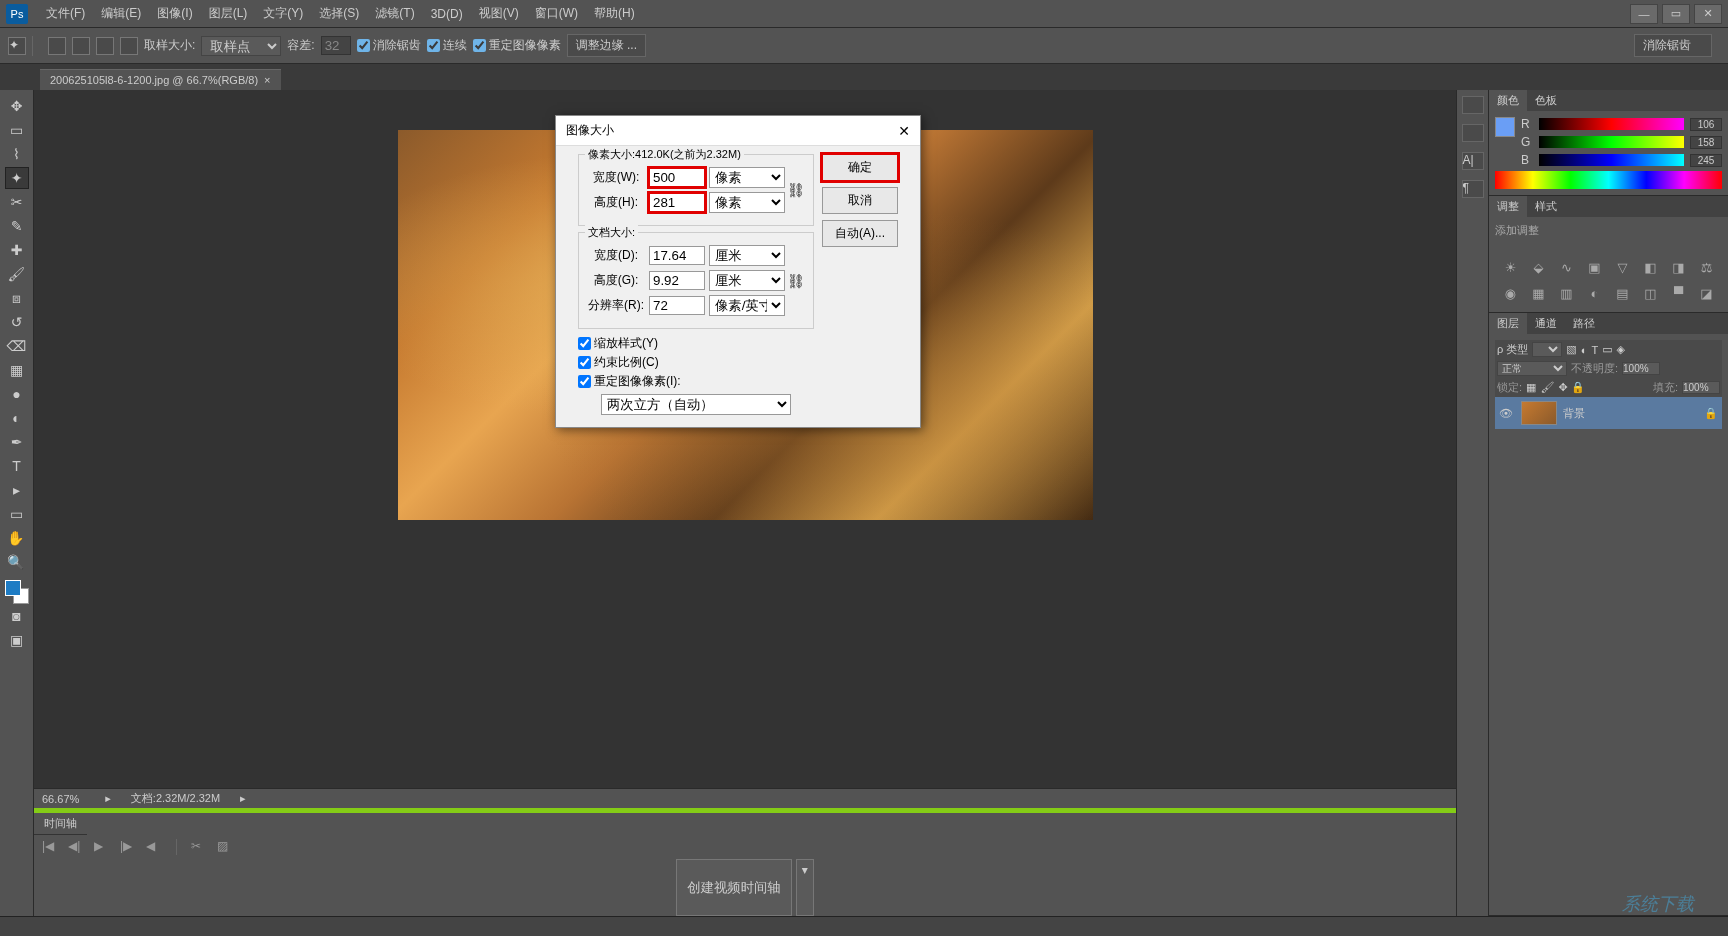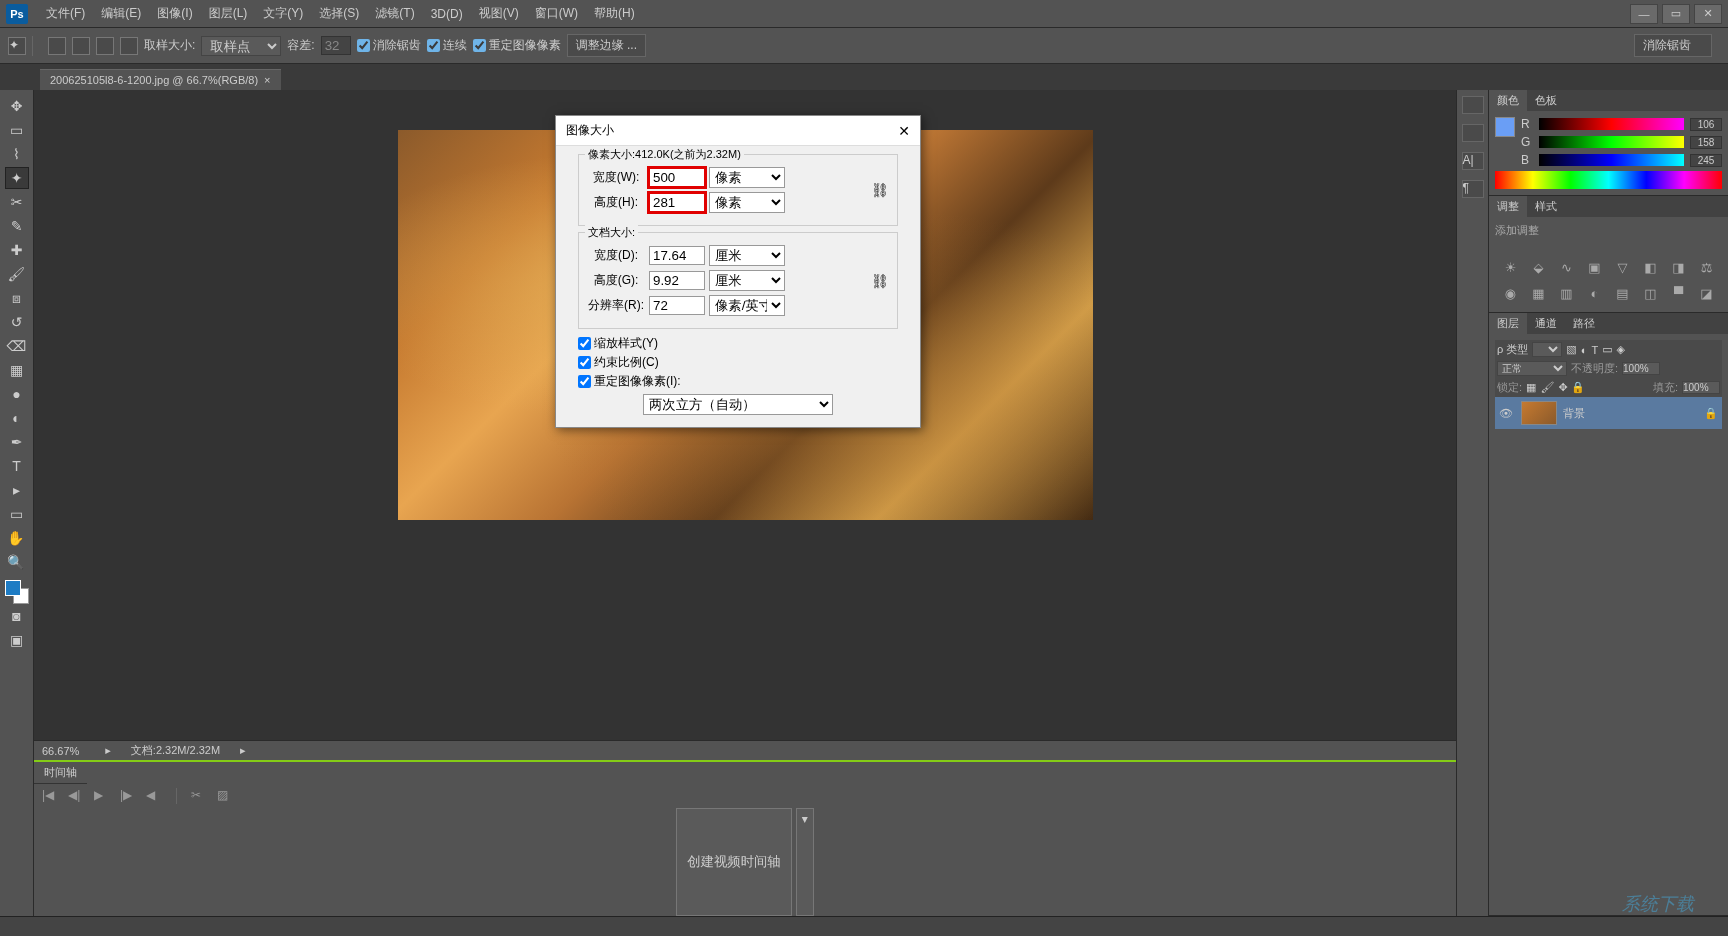--- a/index.html
+++ b/index.html
@@ -1,20 +1,20 @@
 <!DOCTYPE html>
 <html><head>
 <meta charset="utf-8">
 <style>
 * { box-sizing: border-box; margin: 0; padding: 0; font-family: "Microsoft YaHei", sans-serif; }
 body { background: #535353; color: #ccc; font-size: 12px; width: 1728px; height: 936px; overflow: hidden; position: relative; }
 
 
 .titlebar { height: 28px; background: #535353; border-bottom: 1px solid #2a2a2a; display: flex; align-items: center; padding: 0 6px; }
-.ps-logo { width: 22px; height: 20px; background: #0a5c9e; color: #fff; font-weight: bold; font-size: 11px; display: flex; align-items: center; justify-content: center; margin-right: 10px; border-radius: 2px; }
+.ps-logo { width: 22px; height: 20px; background: #0a5c9e; color: #fff; font-weight: normal; font-size: 11px; display: flex; align-items: center; justify-content: center; margin-right: 10px; border-radius: 2px; }
 .menu-item { padding: 0 8px; cursor: default; }
 .win-controls { margin-left: auto; display: flex; }
 .win-btn { width: 28px; height: 20px; background: #6a6a6a; margin-left: 4px; display: flex; align-items: center; justify-content: center; border: 1px solid #444; font-size: 11px; }
 
 
 .options-bar { height: 36px; background: #535353; border-bottom: 1px solid #2a2a2a; display: flex; align-items: center; padding: 0 8px; gap: 6px; }
 .opt-icon { width: 18px; height: 18px; border: 1px solid #777; background: #4a4a4a; }
 .opt-btn { padding: 2px 8px; background: #4a4a4a; border: 1px solid #666; }
 .opt-select { background: #5a5a5a; border: 1px solid #444; color: #ccc; padding: 1px 4px; width: 80px; height: 20px; }
 .opt-input { background: #444; border: 1px solid #333; color: #888; width: 30px; padding: 1px 3px; }
@@ -37,21 +37,21 @@
 
 .canvas-area { flex: 1; background: #333; position: relative; display: flex; flex-direction: column; }
 .canvas-view { flex: 1; display: flex; align-items: flex-start; justify-content: center; padding-top: 40px; position: relative; }
 .image-rect { width: 695px; height: 390px; background: linear-gradient(135deg, #8b5a2b 0%, #c67a30 20%, #e8a550 35%, #b87333 50%, #5d3a1a 65%, #d4a04a 80%, #3a2410 100%); position: relative; overflow: hidden; }
 .leaf-overlay { position: absolute; inset: 0; background: radial-gradient(ellipse at 30% 40%, rgba(230,180,90,0.6) 0%, transparent 40%), radial-gradient(ellipse at 70% 70%, rgba(180,120,50,0.5) 0%, transparent 50%); }
 
 
 .status-bar { height: 20px; background: #535353; border-top: 1px solid #2a2a2a; display: flex; align-items: center; padding: 0 8px; gap: 20px; font-size: 11px; }
 
 
-.timeline-panel { height: 156px; background: #535353; border-top: 2px solid #84cc16; display: flex; flex-direction: column; }
+.timeline-panel { height: 108px; background: #535353; border-top: 5px solid #84cc16; display: flex; flex-direction: column; }
 .timeline-tab { padding: 3px 10px; background: #535353; border-bottom: 1px solid #333; width: fit-content; font-size: 11px; }
 .timeline-controls { display: flex; align-items: center; padding: 4px 8px; gap: 10px; }
 .tc-btn { width: 16px; height: 16px; color: #999; }
 .timeline-body { flex: 1; display: flex; justify-content: center; }
 .create-btn { background: #5a5a5a; border: 1px solid #777; padding: 3px 10px; color: #ccc; }
 
 
 .right-col { width: 240px; background: #535353; border-left: 1px solid #2a2a2a; display: flex; flex-direction: column; }
 .right-icons { width: 32px; background: #535353; border-left: 1px solid #2a2a2a; display: flex; flex-direction: column; align-items: center; padding-top: 6px; gap: 10px; }
 .ri { width: 22px; height: 18px; background: #4a4a4a; border: 1px solid #666; }
@@ -403,16 +403,21 @@
           <input type="checkbox" checked="" style="">
           <span>约束比例(C)</span>
         </label>
       <label class="dlg-chk">
           <input type="checkbox" checked="" style="">
           <span>重定图像像素(I):</span>
         </label>
       <select class="dlg-resample"><option>两次立方（自动）</option></select>
     </div>
 
+    <div class="dialog-right">
+      <div class="dlg-btn primary hl-red">确定</div>
+      <div class="dlg-btn">取消</div>
+      <div class="dlg-btn">自动(A)...</div>
+    </div>
   </div>
 </div>
 
 <div class="watermark">系统下载</div>
 
 </body></html>

